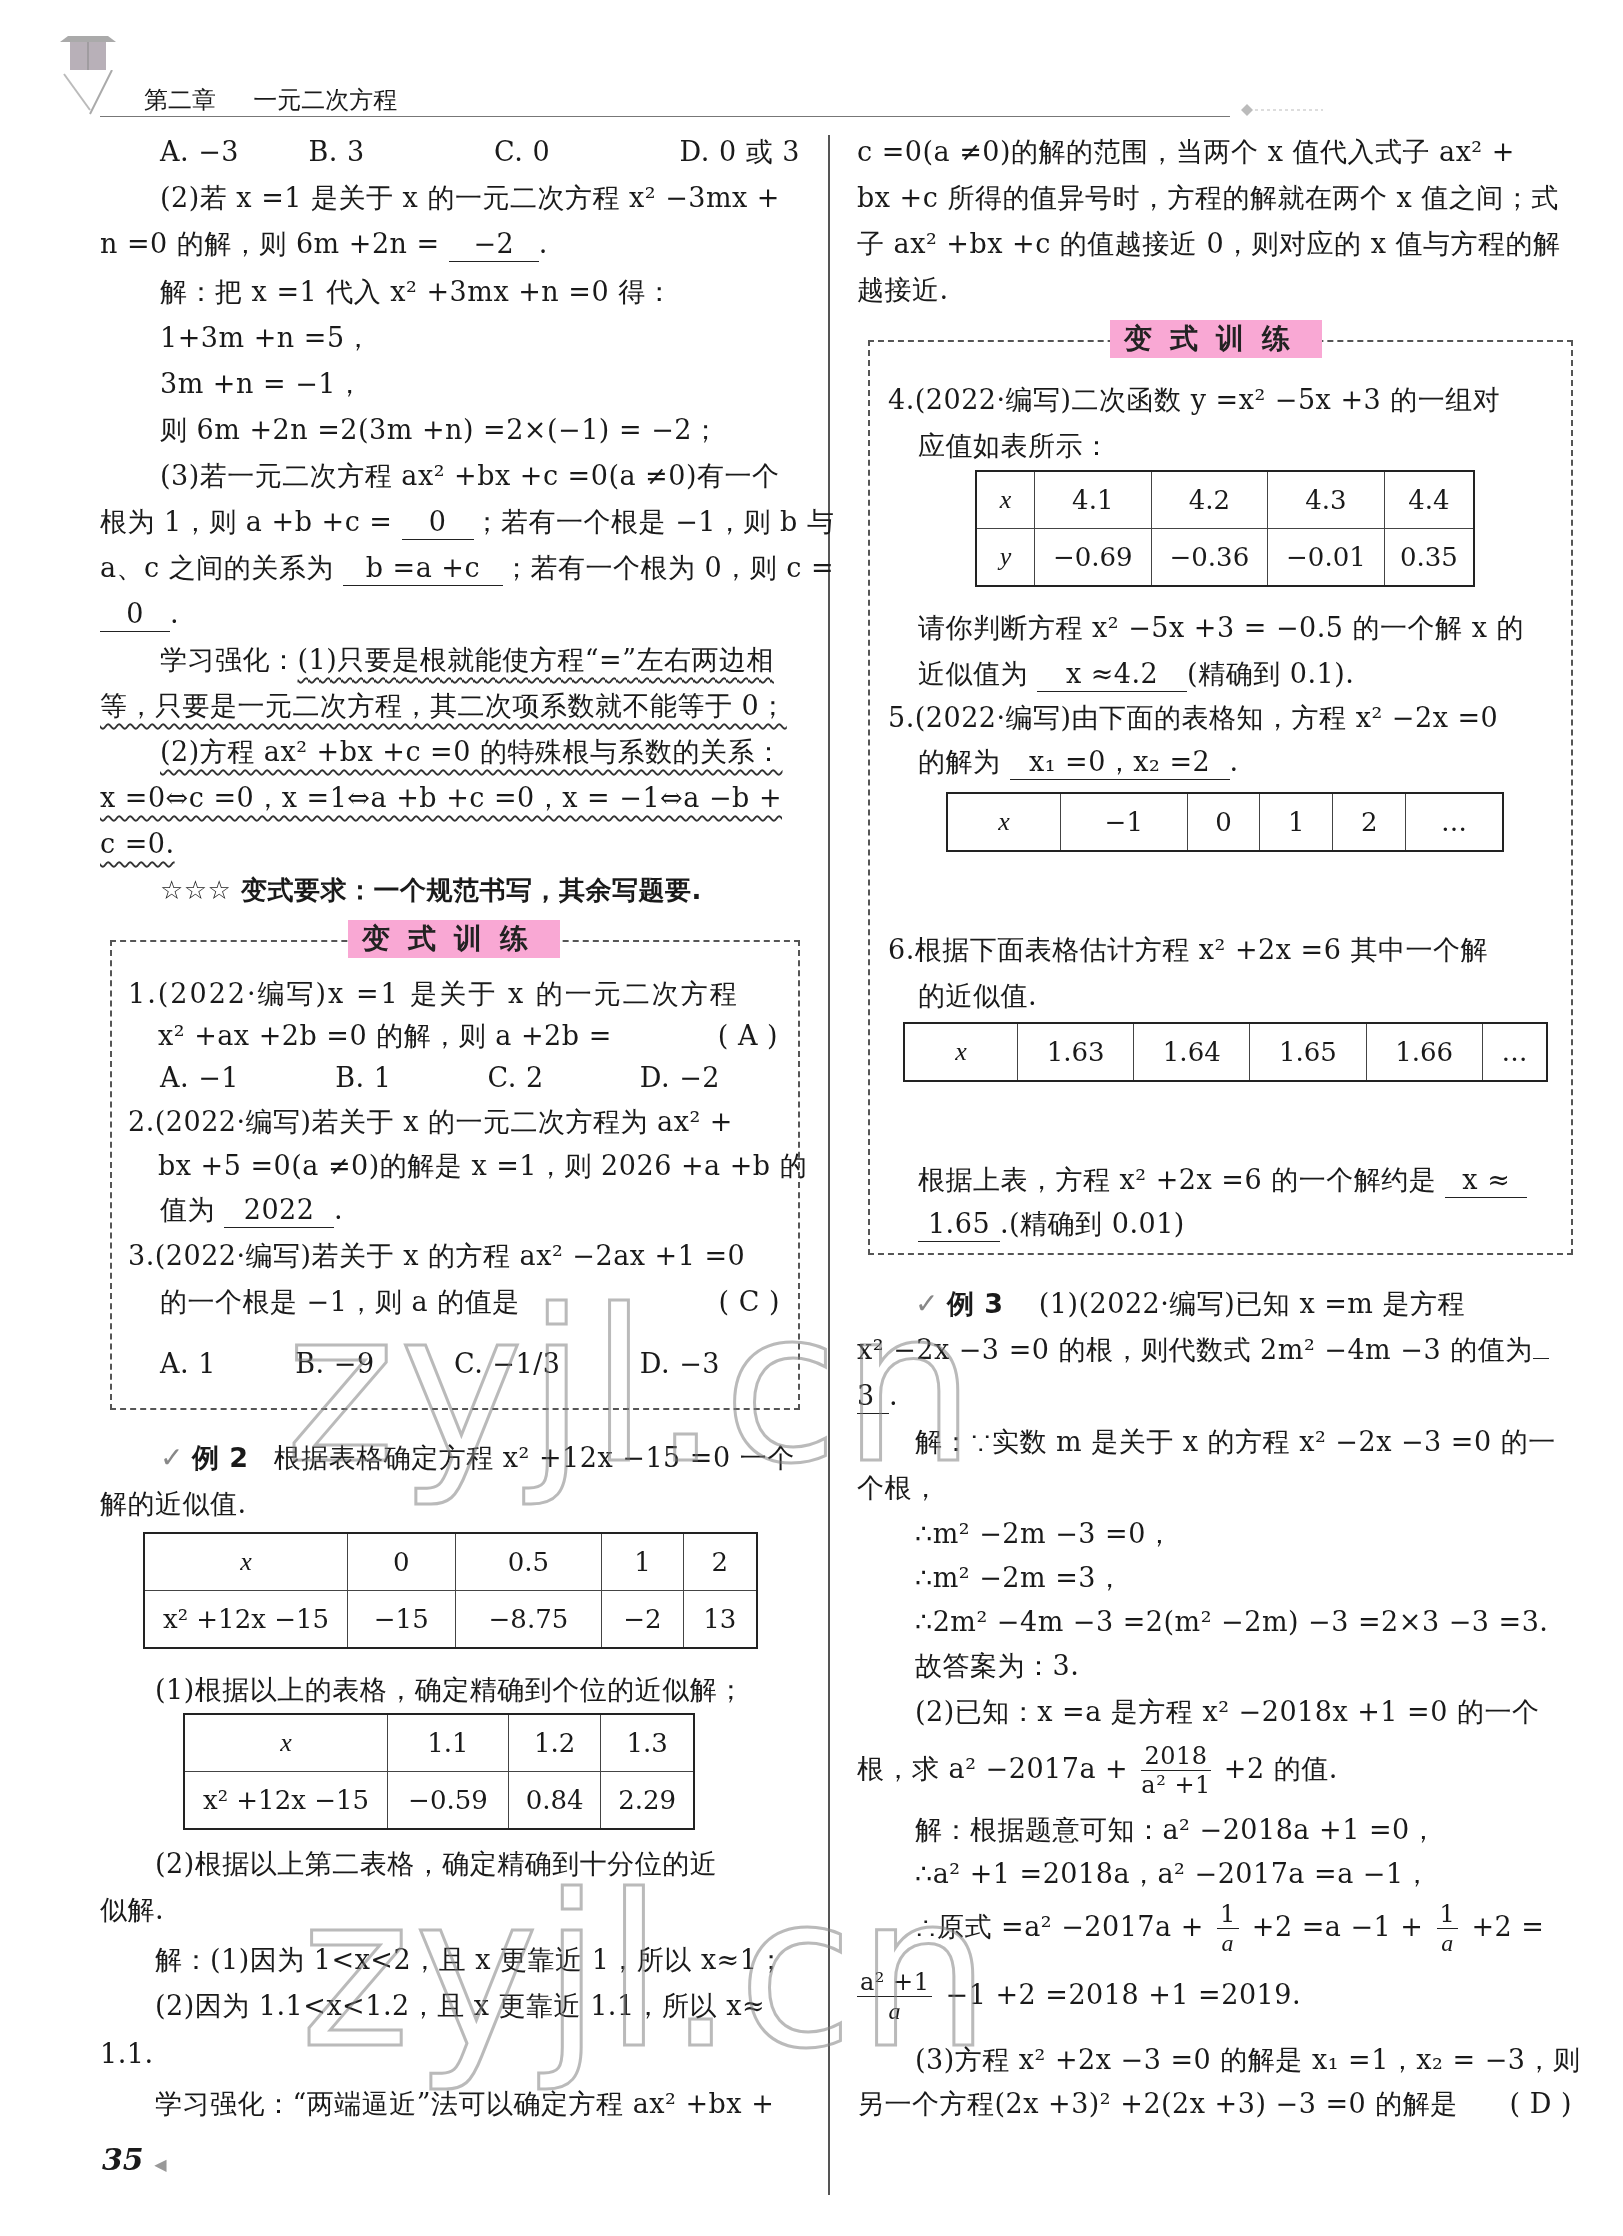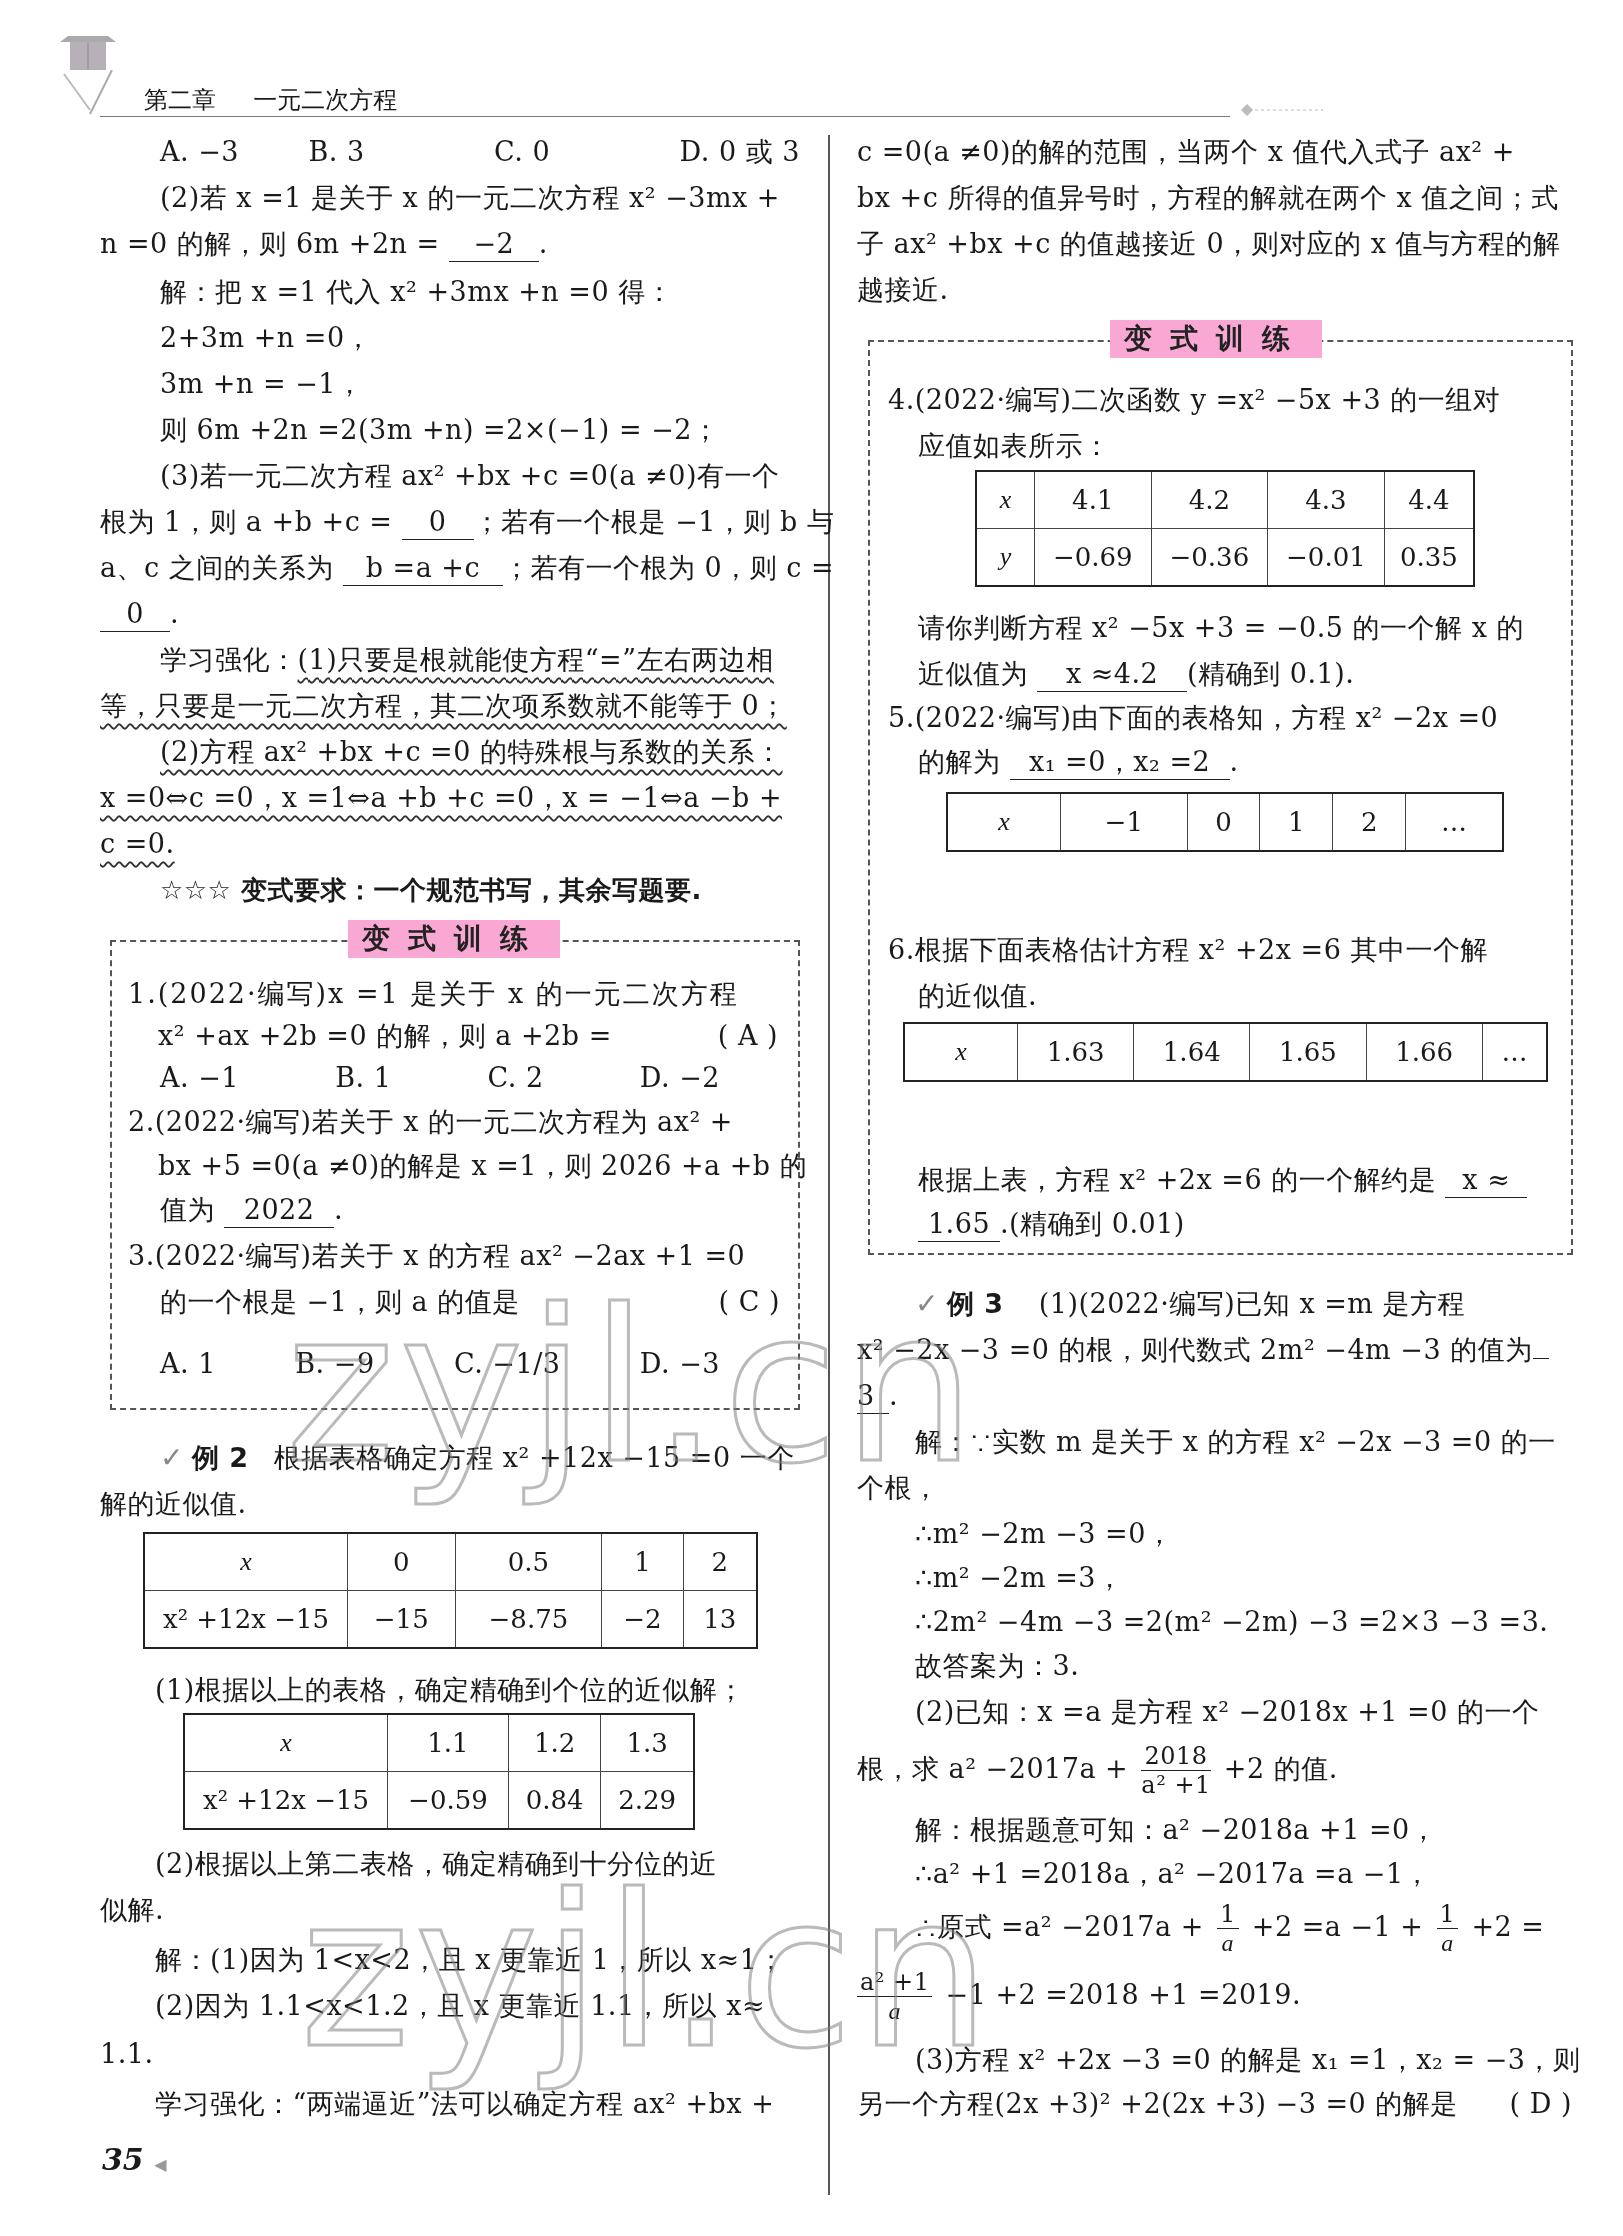--- a/index.html
+++ b/index.html
@@ -66,21 +66,21 @@
   <span style="margin-left:-60px">B. 3</span>
   <span>C. 0</span>
   <span>D. 0 或 3</span>
 </div>
 <div class="line" style="left:160px;top:178px;">(2)若 x =1 是关于 x 的一元二次方程 x² −3mx +</div>
 <div class="line" style="left:100px;top:224px;">
   <span>n =0 的解，则 6m +2n =</span>
   <span class="blank" style="width:90px">−2</span>.
 </div>
 <div class="line" style="left:160px;top:272px;">解：把 x =1 代入 x² +3mx +n =0 得：</div>
-<div class="line" style="left:160px;top:318px;">2+3m +n =0，</div>
+<div class="line" style="left:160px;top:318px;">1+3m +n =5，</div>
 <div class="line" style="left:160px;top:364px;">3m +n = −1，</div>
 <div class="line" style="left:160px;top:410px;">则 6m +2n =2(3m +n) =2×(−1) = −2；</div>
 
 <div class="line" style="left:160px;top:456px;">(3)若一元二次方程 ax² +bx +c =0(a ≠0)有一个</div>
 <div class="line" style="left:100px;top:502px;">
   <span>根为 1，则 a +b +c =</span>
   <span class="blank" style="width:72px">0</span><span>；若有一个根是 −1，则 b 与</span>
 </div>
 <div class="line" style="left:100px;top:548px;">
   <span>a、c 之间的关系为</span>

